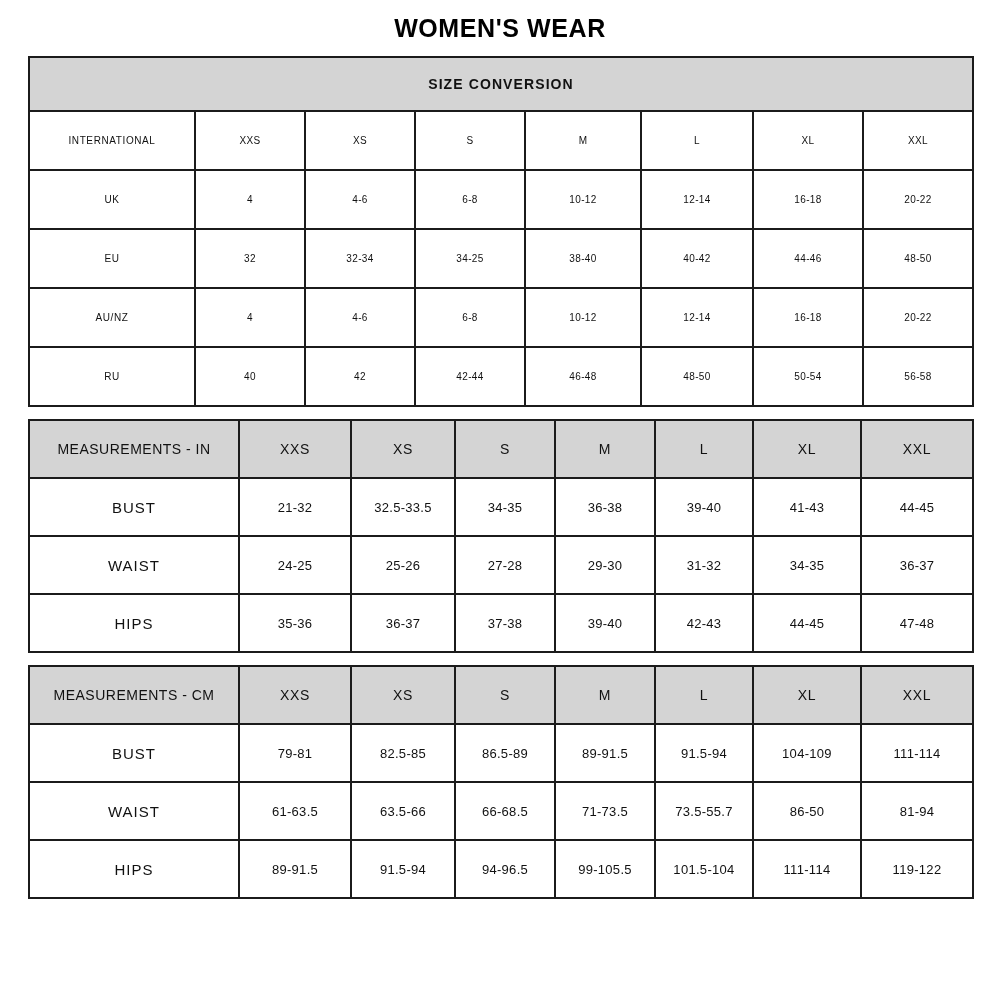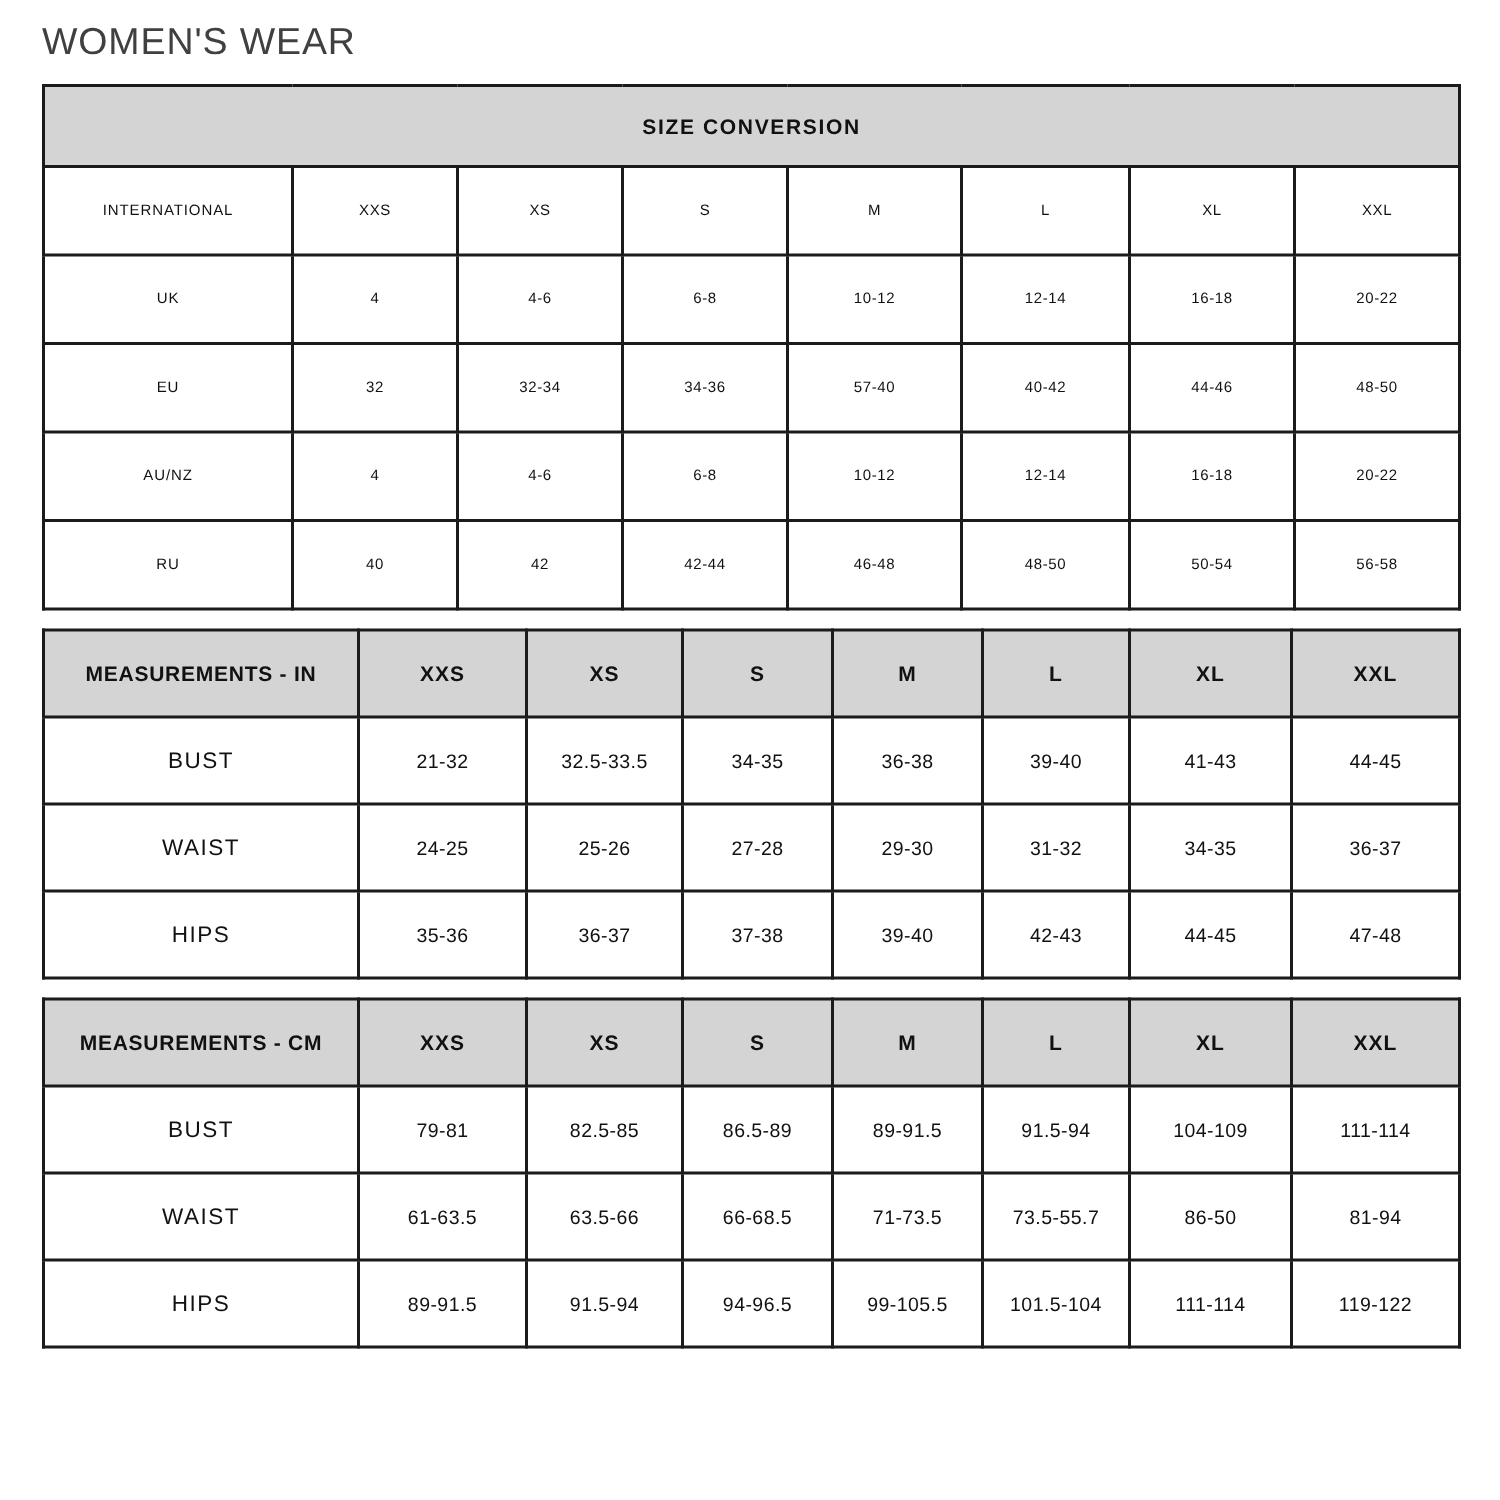--- a/index.html
+++ b/index.html
@@ -15,26 +15,27 @@
     -webkit-font-smoothing: antialiased;
   }
   .page {
     width: 1000px;
     height: 1000px;
     box-sizing: border-box;
     padding: 0 28px;
     position: relative;
   }
   .page-title {
+    text-align: center;
     font-size: 25px;
     letter-spacing: 0.6px;
-    font-weight: 400;
+    font-weight: 700;
     padding-top: 14px;
     padding-bottom: 13px;
-    color: #404040;
+    color: #000000;
   }
   table {
     border-collapse: collapse;
     width: 944px;
     table-layout: fixed;
     margin: 0 auto;
     padding-left: 48px;
   }
   table + table {
     margin-top: 12px;
@@ -64,21 +65,21 @@
   }
   .conv-row td.rowlabel {
     font-weight: 400;
     letter-spacing: 0.6px;
   }
   .head-row th {
     background: #d4d4d4;
     height: 56px;
     font-size: 14px;
     letter-spacing: 0.7px;
-    font-weight: 700;
+    font-weight: 400;
   }
   .head-row th.rowlabel {
     letter-spacing: 0.5px;
   }
   .meas-row td {
     height: 56px;
     font-weight: 400;
     font-size: 13px;
     letter-spacing: 0.3px;
   }
@@ -145,22 +146,22 @@
         <td>6-8</td>
         <td>10-12</td>
         <td>12-14</td>
         <td>16-18</td>
         <td>20-22</td>
       </tr>
       <tr class="conv-row">
         <td class="rowlabel">EU</td>
         <td>32</td>
         <td>32-34</td>
-        <td>34-36</td>
-        <td>57-40</td>
+        <td>34-25</td>
+        <td>38-40</td>
         <td>40-42</td>
         <td>44-46</td>
         <td>48-50</td>
       </tr>
       <tr class="conv-row">
         <td class="rowlabel">AU/NZ</td>
         <td>4</td>
         <td>4-6</td>
         <td>6-8</td>
         <td>10-12</td>

